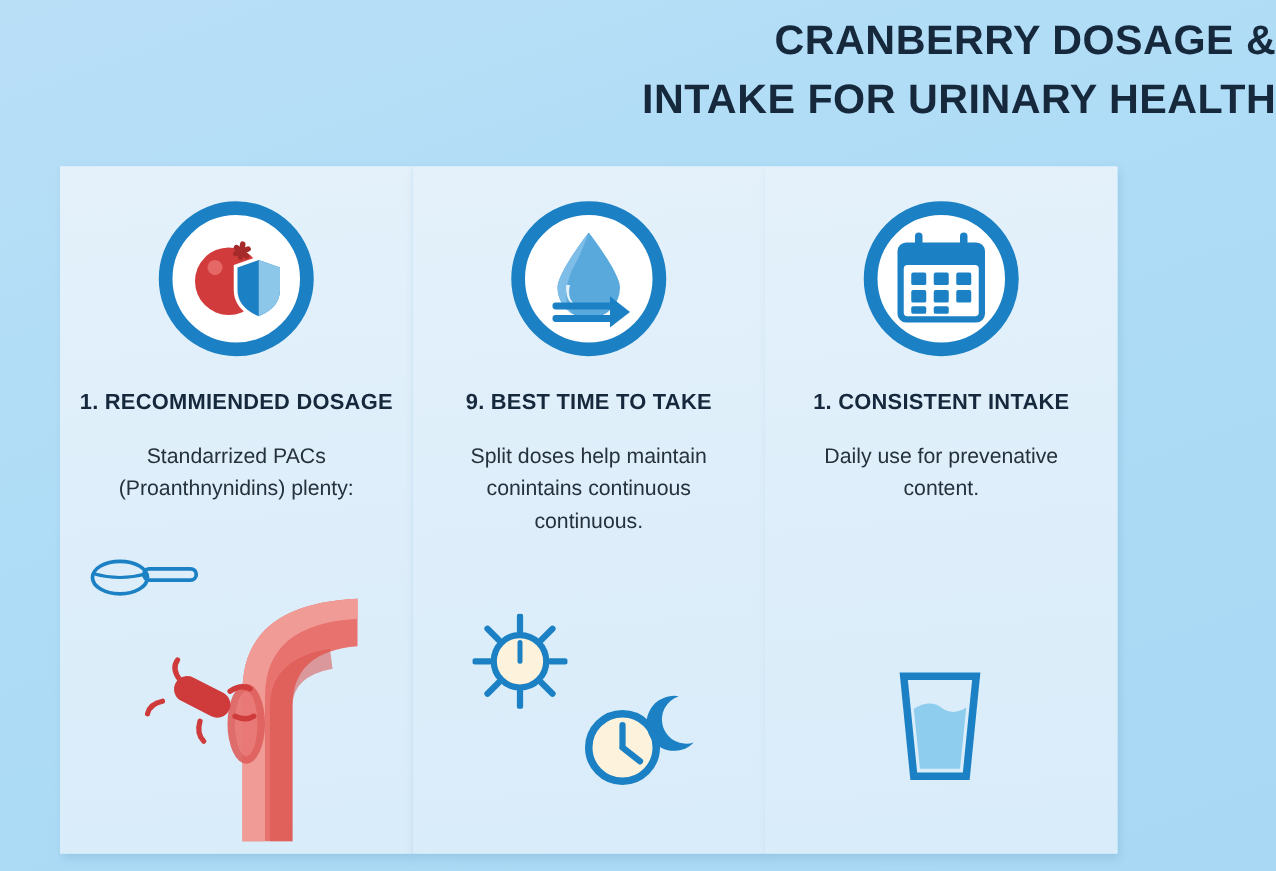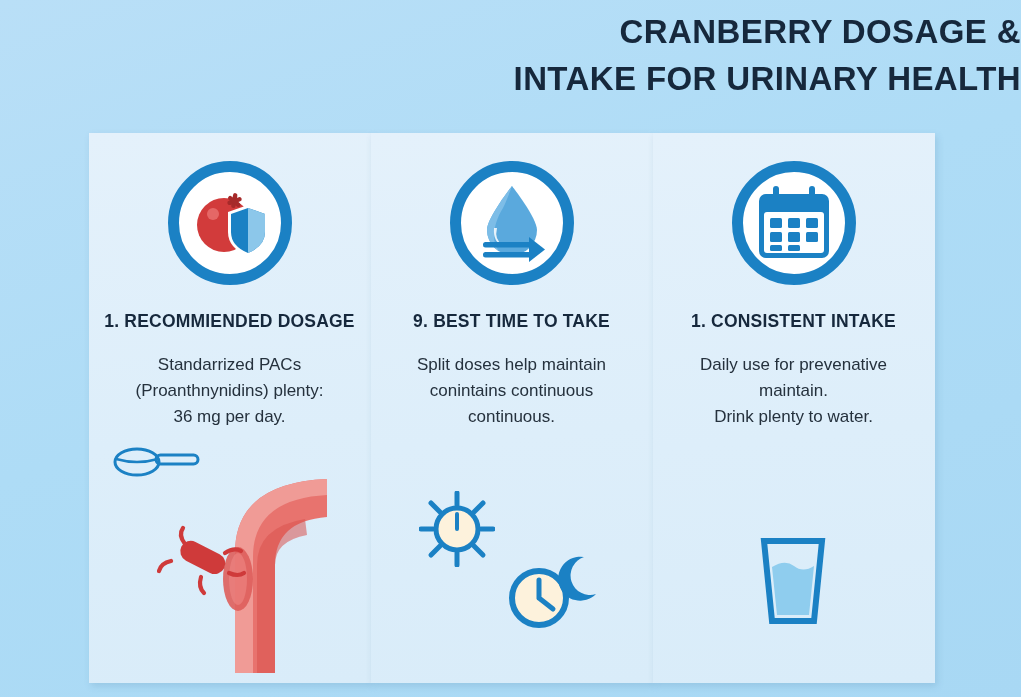--- a/index.html
+++ b/index.html
@@ -34,21 +34,21 @@
   }
 
   
   .cards {
     position: absolute;
     top: 133px;
     left: 48px;
     width: 927px;
     height: 550px;
     display: flex;
-    justify-content: center;
+    justify-content: flex-start;
   }
 
   .card {
     position: relative;
     width: 282px;
     height: 550px;
     background: linear-gradient(175deg, #e4f1fb 0%, #ddeefa 55%, #d9ecf9 100%);
     box-shadow: 2px 3px 7px rgba(60,110,150,0.18);
     overflow: hidden;
   }
@@ -139,21 +139,20 @@
           <path d="M64 31 L81 37 L81 55 Q81 69 64 76 Z" fill="#8cc7ea"></path>
         </svg>
       </span>
     </div>
 
     <div class="card-heading">1. RECOMMIENDED DOSAGE</div>
 
     <div class="card-body">
       <div>Standarrized PACs</div>
       <div>(Proanthnynidins) plenty:</div>
-      <div>36 mg per day.</div>
     </div>
 
     <div class="art">
       <svg class="art-spoon" width="90" height="42" viewBox="0 0 90 42">
         <ellipse cx="26" cy="19" rx="22" ry="13" fill="none" stroke="#1b81c4" stroke-width="3"></ellipse>
         <path d="M5 16 Q26 22 47 16" fill="none" stroke="#1b81c4" stroke-width="2.4"></path>
         <rect x="45" y="12" width="42" height="9" rx="4.5" fill="none" stroke="#1b81c4" stroke-width="3"></rect>
       </svg>
 
       <svg class="art-tract" width="200" height="215" viewBox="0 0 200 215">
@@ -245,22 +244,21 @@
             <rect x="37" y="65" width="12" height="6" rx="1.5"></rect>
           </g>
         </svg>
       </span>
     </div>
 
     <div class="card-heading">1. CONSISTENT INTAKE</div>
 
     <div class="card-body">
       <div>Daily use for prevenative</div>
-      <div>maintain.</div>
-      <div>Drink plenty to water.</div>
+      <div>content.</div>
     </div>
 
     <div class="art">
       <svg class="art-glass" width="92" height="96" viewBox="0 0 92 96">
         <path d="M17 8 L75 8 L67 88 L25 88 Z" fill="none" stroke="#1b81c4" stroke-width="6"></path>
         <path d="M25 34 Q38 26 47 33 Q56 40 67 33 L62 82 L30 82 Z" fill="#8fcdee"></path>
       </svg>
     </div>
   </div>
 

